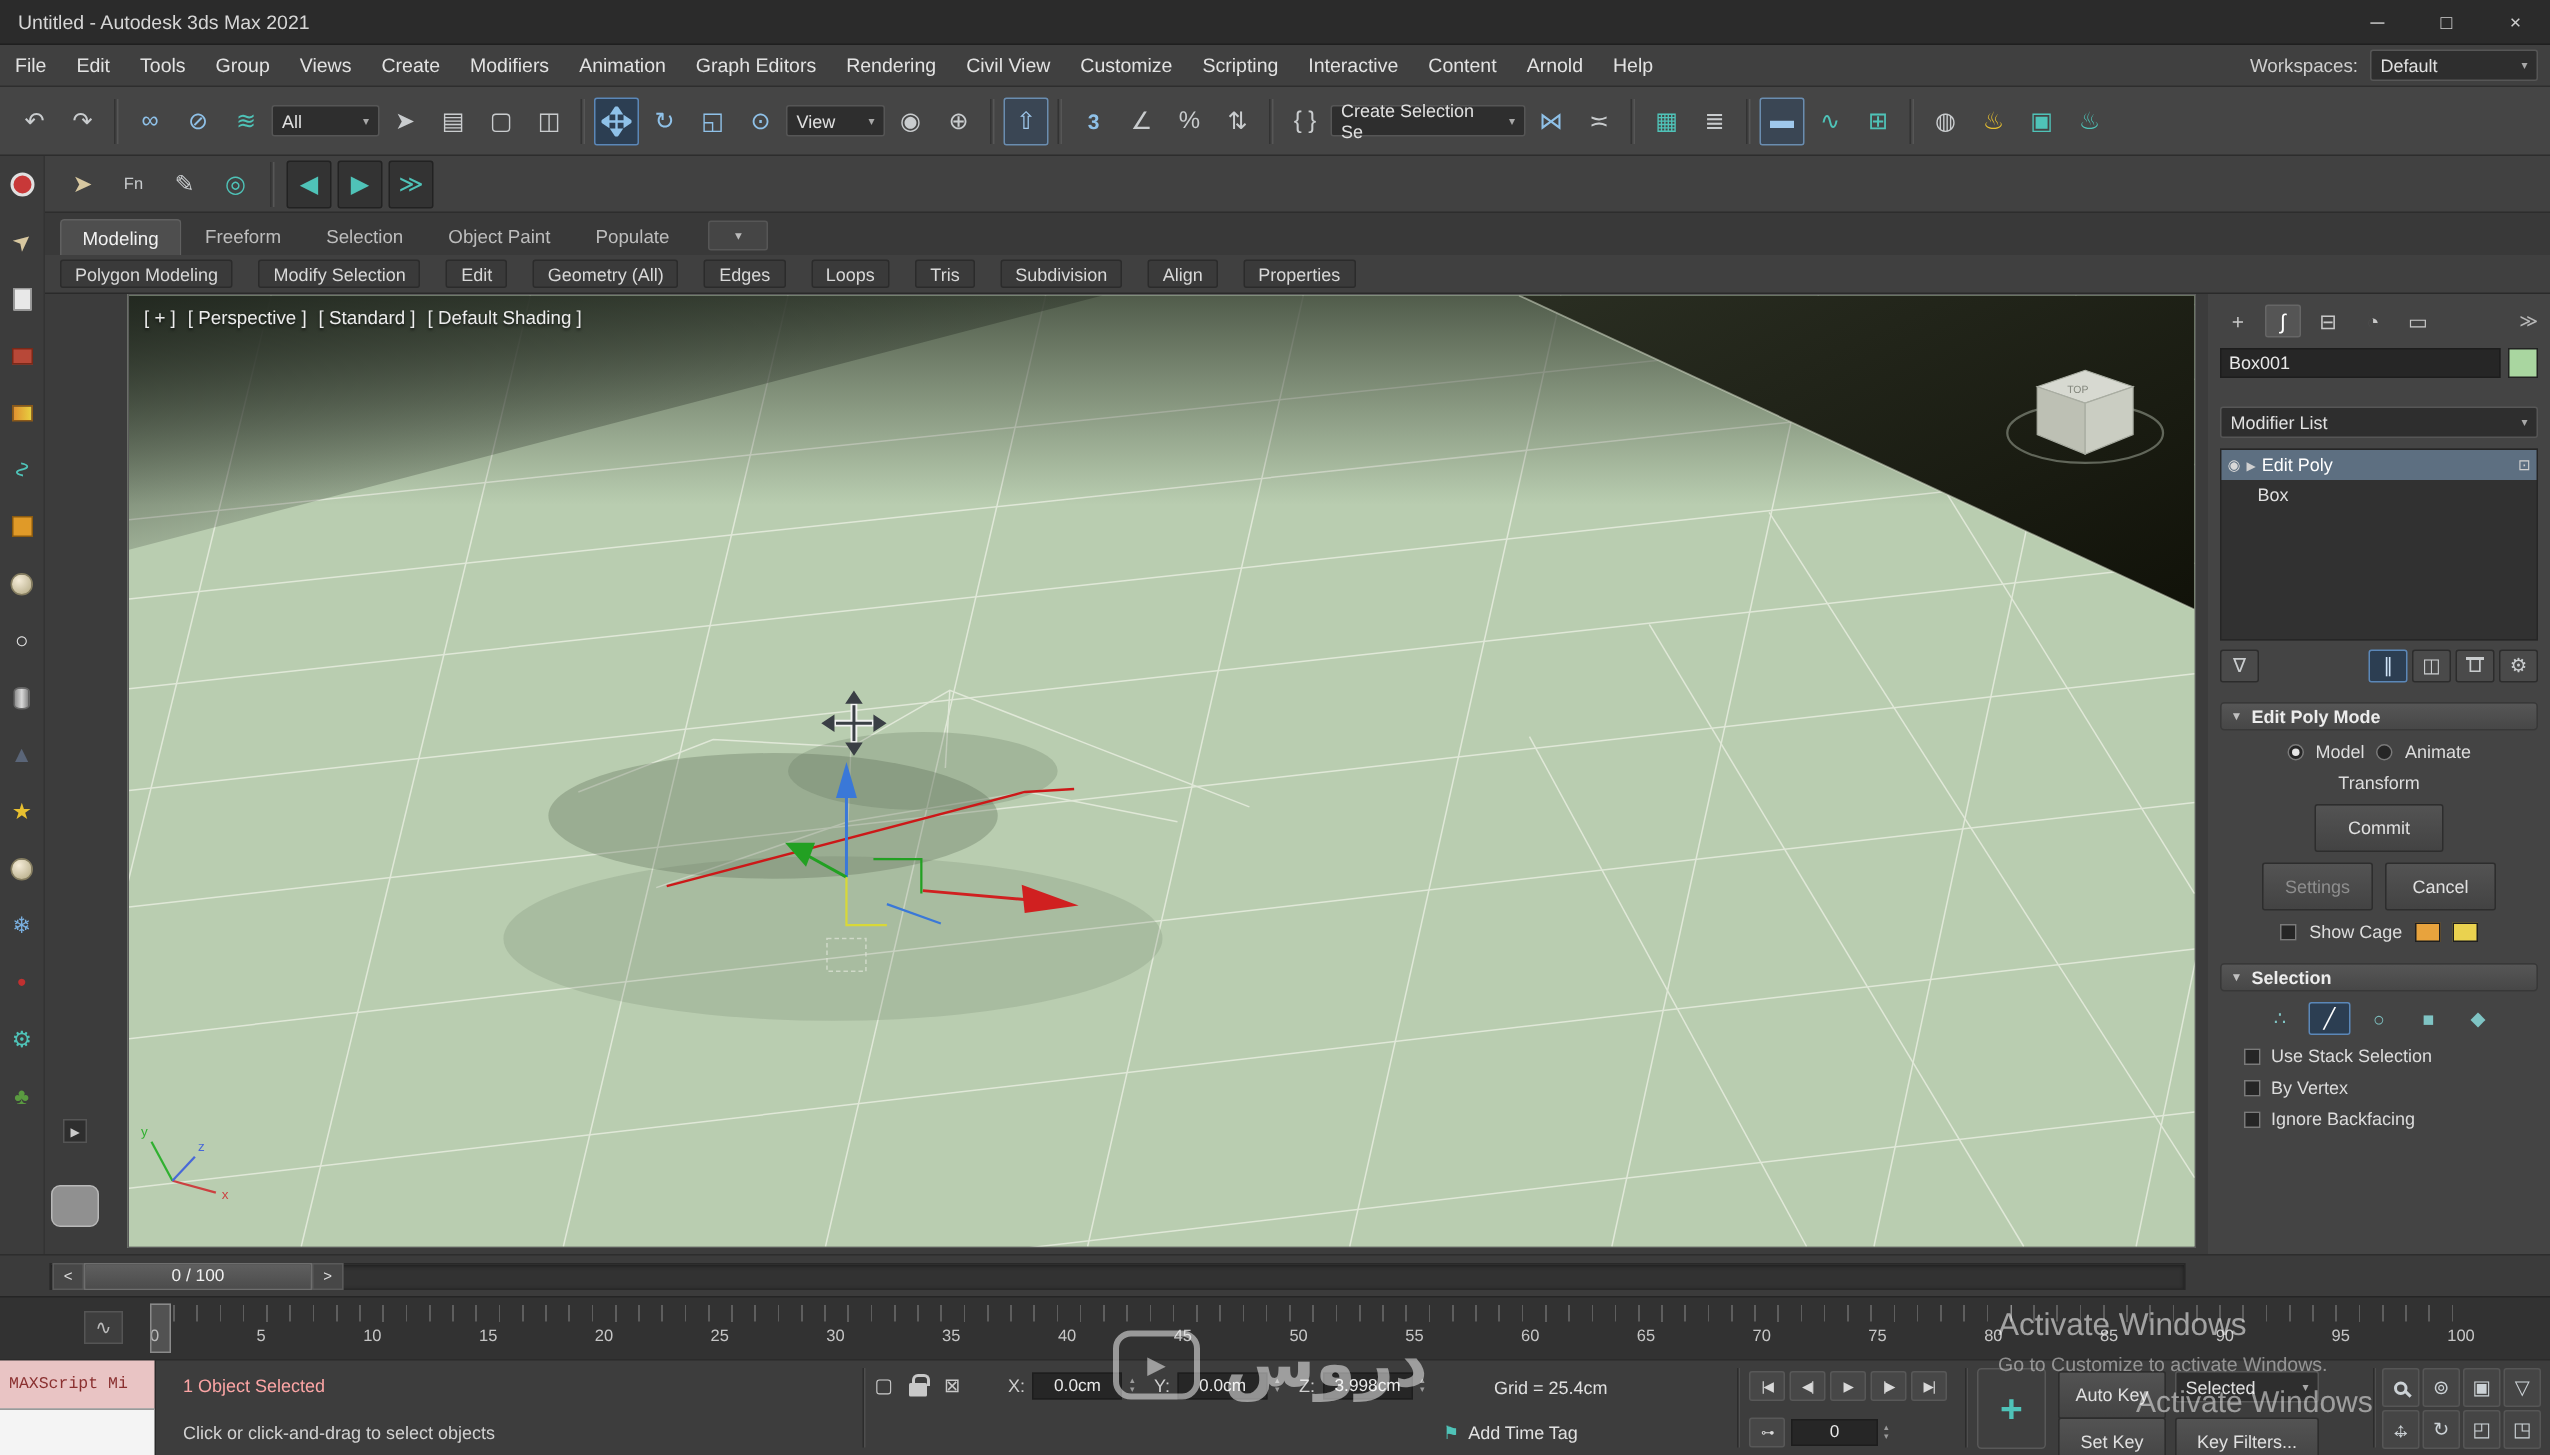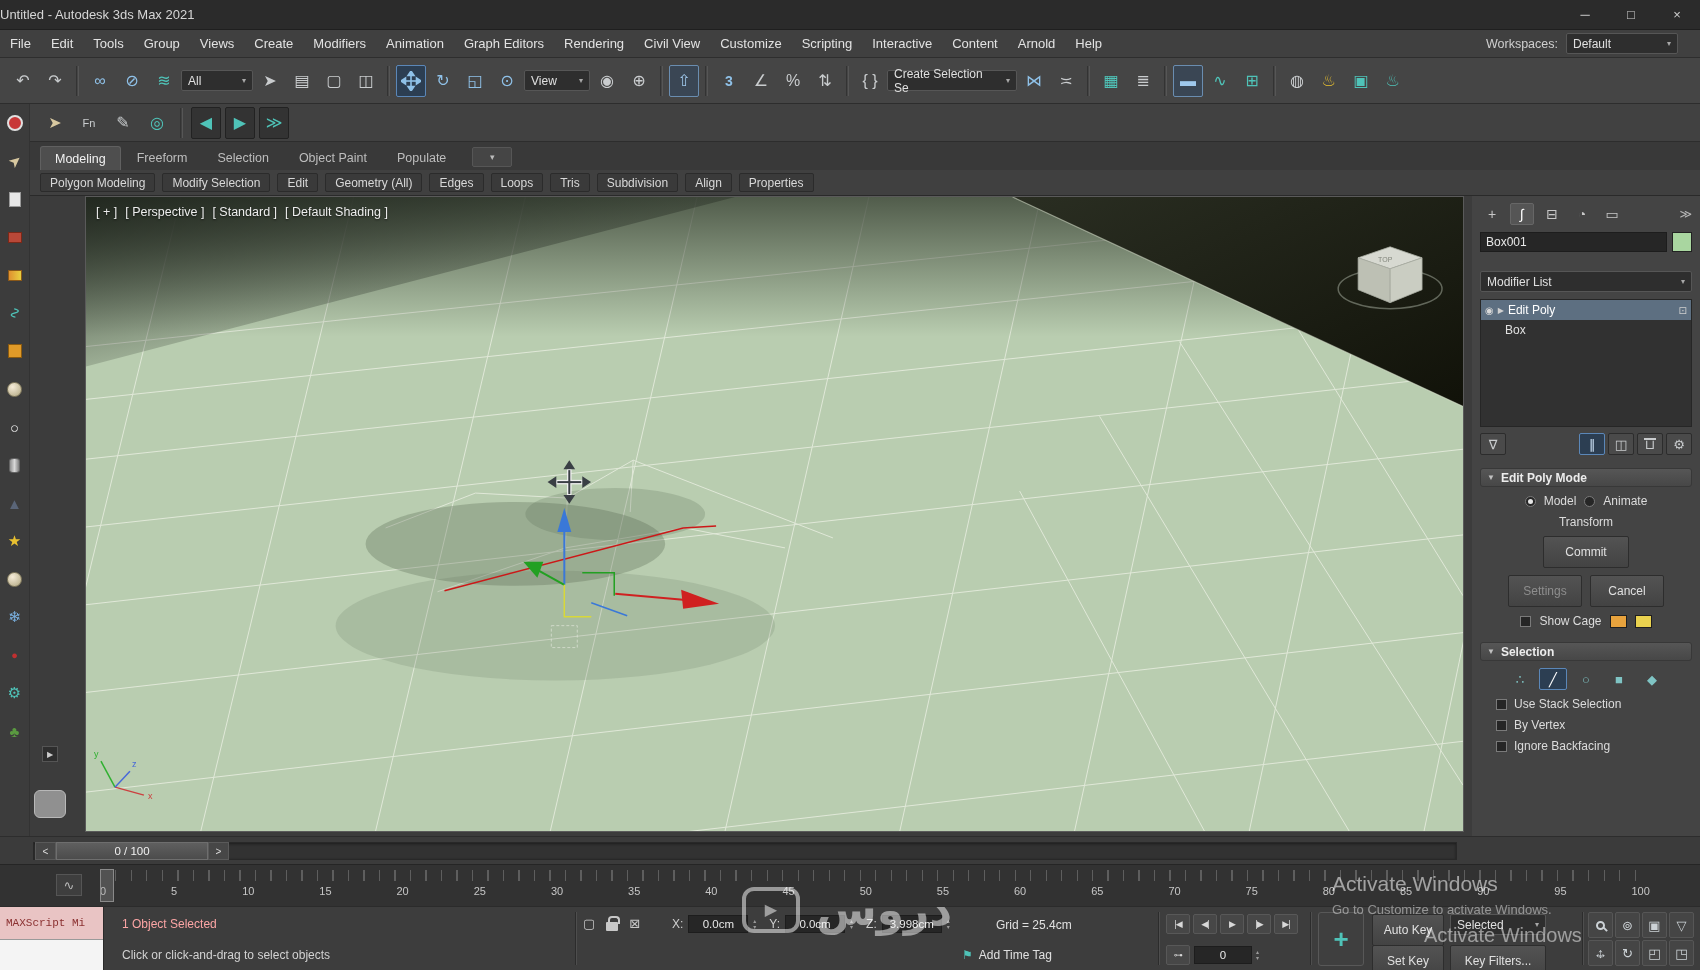--- a/index.html
+++ b/index.html
@@ -1,27 +1,27 @@
 <!DOCTYPE html>
 <html><head>
 <meta charset="utf-8">
 <style>
 *{margin:0;padding:0;box-sizing:border-box}
 body{background:#1e1e1e}
 #app{position:relative;width:1700px;height:970px;background:#3c3c3c;font-family:"Liberation Sans","DejaVu Sans",sans-serif;color:#ddd;overflow:hidden;font-size:12px}
 
 .titlebar{position:absolute;left:0;top:0;width:100%;height:30px;background:#2b2b2b;display:flex;align-items:center;border-bottom:1px solid #1f1f1f}
-.ttext{font-size:13px;color:#d6d6d6}
+.ttext{margin-left:12px;font-size:13px;color:#d6d6d6}
 .wbtns{margin-left:auto;display:flex;height:100%}
 .wbtn{width:46px;display:flex;align-items:center;justify-content:center;color:#cfcfcf;font-size:13px}
 
 .menubar{position:absolute;left:0;top:30px;width:100%;height:28px;background:#404040;display:flex;align-items:center;border-bottom:1px solid #2e2e2e}
 .mitems{display:flex;height:100%}
 .mitem{display:flex;align-items:center;padding:0 10px;font-size:13px;color:#e2e2e2;white-space:nowrap}
-.wsp{margin-left:auto;display:flex;align-items:center;gap:8px;margin-right:22px}
+.wsp{margin-left:auto;display:flex;align-items:center;gap:8px;margin-right:8px}
 .wlabel{font-size:12.5px;color:#cfcfcf}
 
 .dd{height:21px;background:#2e2e2e;border:1px solid #565656;border-radius:2px;display:flex;align-items:center;padding:0 6px;font-size:12px;color:#e0e0e0;gap:6px;flex:none}
 .dd .arr{margin-left:auto;font-size:8px;color:#a8a8a8}
 .w72{width:72px}.w66{width:66px}.w128{width:130px}.w112{width:112px}.w96{width:96px}
 
 .toolbar1{position:absolute;left:0;top:58px;width:100%;height:46px;background:#454545;border-bottom:1px solid #2d2d2d;display:flex;align-items:center;padding:0 8px;gap:2px}
 .ti{width:30px;height:32px;display:flex;align-items:center;justify-content:center;font-size:16px;color:#c9ccce;border:1px solid transparent;border-radius:2px;flex:none}
 .ti.active{background:#2c3e52;border-color:#5b87b8}
 .ti.boxed{background:#3a4654;border-color:#6a8db0;color:#9fc8ec}
@@ -30,21 +30,21 @@
 .blue{color:#8fc1e8}.teal{color:#4fc3b8}.tan{color:#d8c8a0}.red{color:#d86a6a}
 .yellow{color:#e8c030}.lblue{color:#7ab0e0}.redf{color:#c03030}.green{color:#5a9a40}.slate{color:#5a6578}.white{color:#e8e8e8}
 .vsep{width:3px;height:30px;border-left:1px solid #333;border-right:1px solid #565656;margin:0 4px;flex:none}
 .toolbar2{position:absolute;left:30px;top:104px;right:0;height:38px;background:#414141;border-bottom:1px solid #2d2d2d;display:flex;align-items:center;padding:0 10px;gap:4px}
 
 .ribbontabs{position:absolute;left:30px;top:142px;right:0;height:28px;background:#393939;display:flex;align-items:flex-end;padding:0 10px}
 .rtabs{display:flex;gap:2px;height:24px}
 .rtab{display:flex;align-items:center;padding:0 14px;font-size:12.5px;color:#bdbdbd;white-space:nowrap}
 .rtab.active{background:#4e4e4e;color:#f2f2f2;border:1px solid #606060;border-bottom:none;border-radius:3px 3px 0 0}
 .ribmin{width:40px;height:20px;margin:0 0 3px 12px;background:#454545;border:1px solid #565656;border-radius:2px;display:flex;align-items:center;justify-content:center;gap:4px;color:#bbb;font-size:9px}
-.ribbonpanels{position:absolute;left:30px;top:170px;right:0;height:26px;background:#404040;border-bottom:1px solid #2a2a2a;display:flex;align-items:center;padding:0 10px;gap:7px}
+.ribbonpanels{position:absolute;left:30px;top:170px;right:0;height:26px;background:#404040;border-bottom:1px solid #2a2a2a;display:flex;align-items:center;padding:0 10px;gap:17px}
 .rpb{height:19px;padding:0 9px;background:#3a3a3a;border:1px solid #2b2b2b;color:#d8d8d8;font-size:12px;display:flex;align-items:center;border-radius:2px;white-space:nowrap}
 
 .leftbar{position:absolute;left:0;top:104px;width:30px;height:732px;background:#3c3c3c;border-right:1px solid #333;display:flex;flex-direction:column;align-items:center}
 .li{width:30px;height:38px;display:flex;align-items:center;justify-content:center;font-size:15px}
 .rot-40{transform:rotate(-40deg)}.rot90{transform:rotate(90deg)}
 .sh-redcircle{width:16px;height:16px;border-radius:50%;background:#c83838;border:2px solid #e0e0e0}
 .sh-page{width:12px;height:15px;background:#e8e8e8;border:1px solid #9a9a9a}
 .sh-redblock{width:14px;height:11px;background:#b84838;border:1px solid #7a2818}
 .sh-paint{width:14px;height:11px;background:linear-gradient(90deg,#e09030,#e8d040);border:1px solid #8a5818}
 .sh-orsq{width:14px;height:14px;background:#e09a28;border:1px solid #8a5a10}

